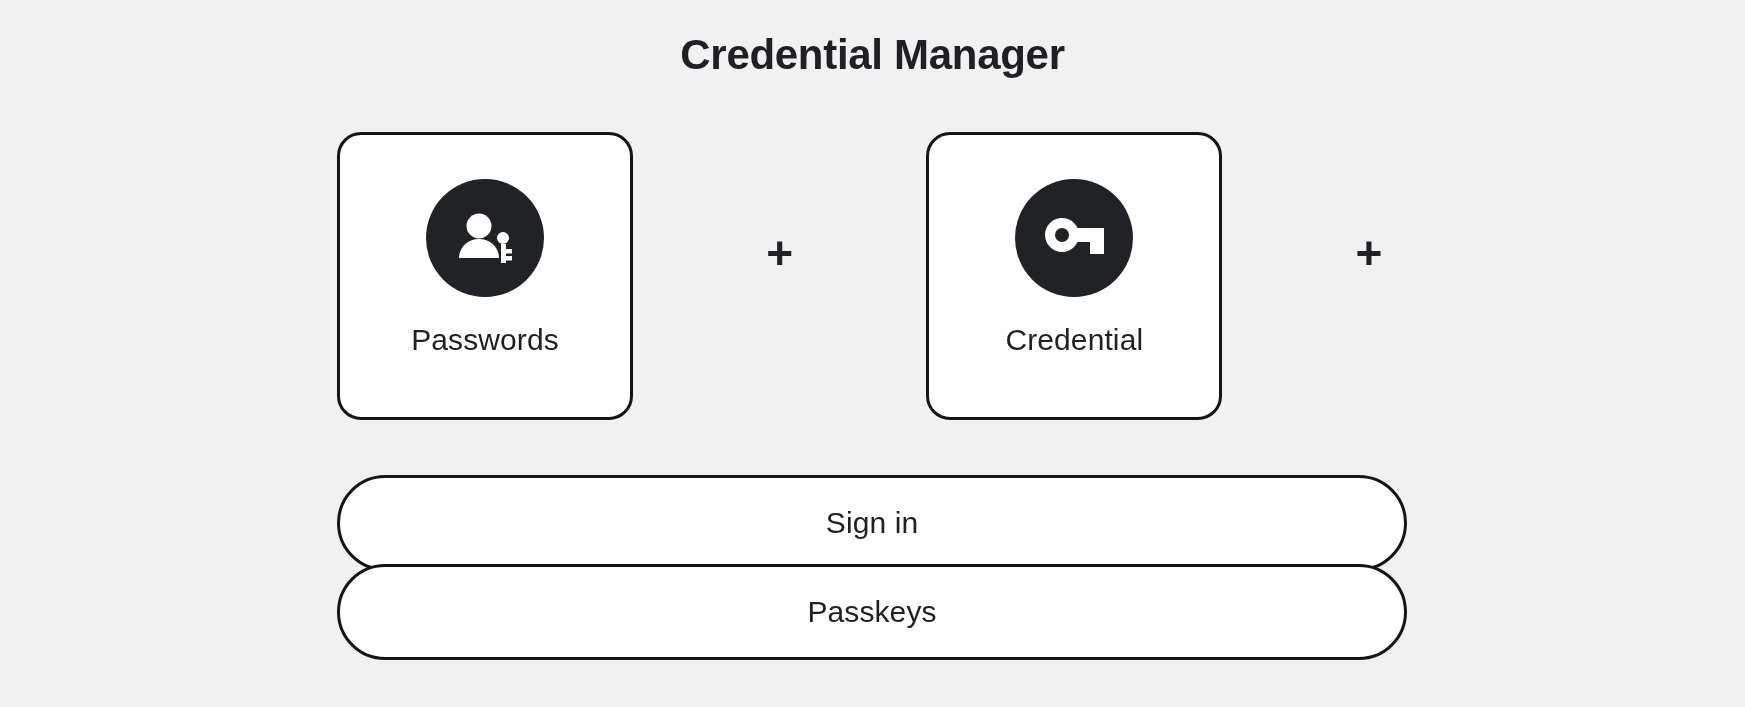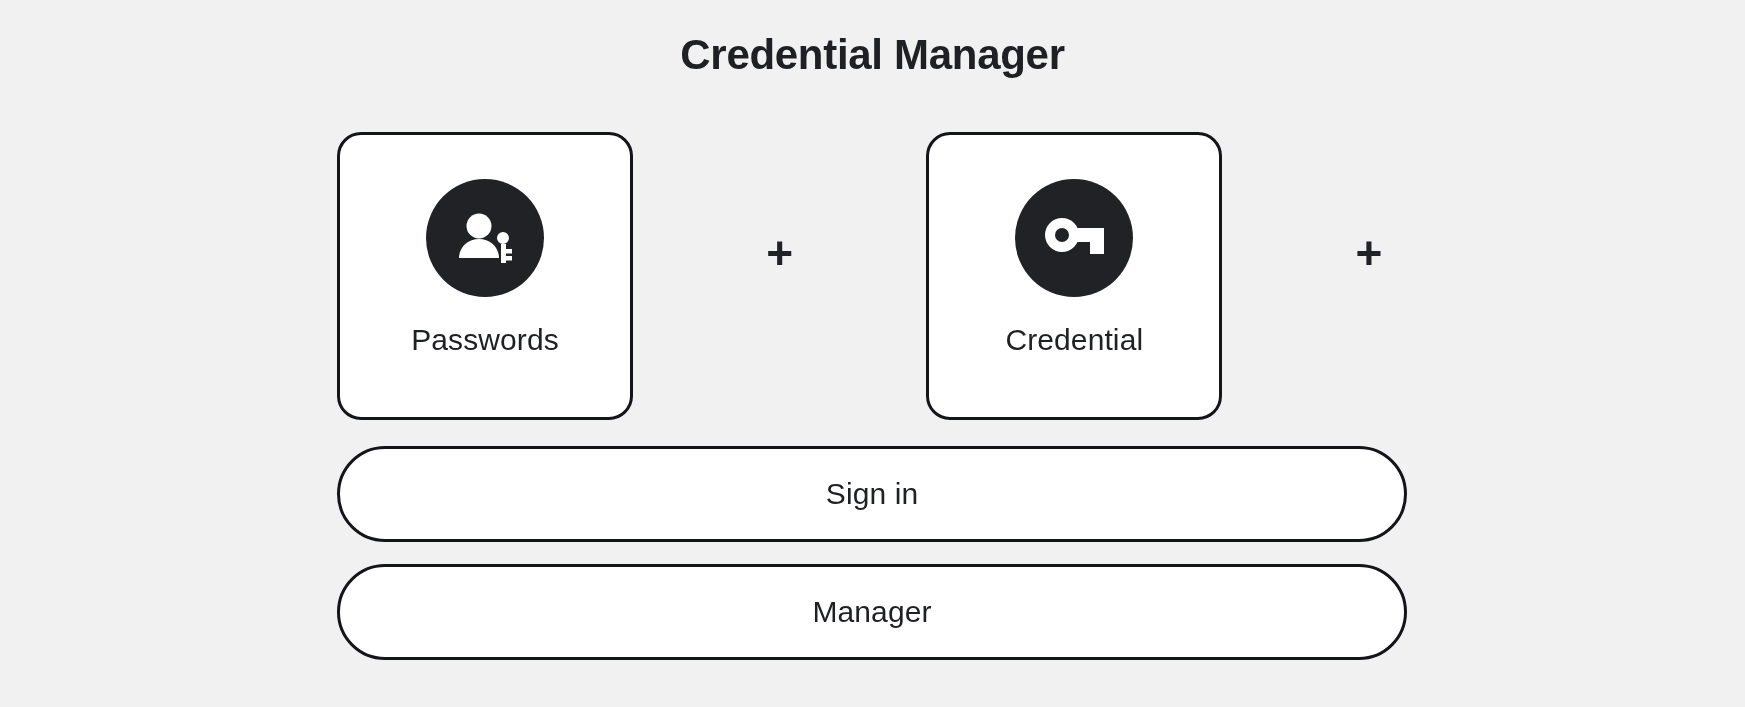--- a/index.html
+++ b/index.html
@@ -110,21 +110,21 @@
     align-items: center;
     justify-content: center;
     font-family: "Liberation Sans", sans-serif;
     font-size: 30px;
     font-weight: 400;
     color: #1f2024;
     cursor: pointer;
     letter-spacing: 0.1px;
     padding: 0;
   }
-  .pill-signin { top: 446px; }
+  .pill-signin { top: 475px; }
   .pill-restore { top: 564px; }
 </style>
 </head>
 <body>
 
 <div class="page">
 
   <div class="page-title">Credential Manager</div>
 
   <div class="card-row">
@@ -157,15 +157,15 @@
       <div class="card-label">Credential</div>
     </div>
 
     <div class="plus-sep">+</div>
 
 
   </div>
 
   <button class="pill-btn pill-signin">Sign in</button>
 
-  <button class="pill-btn pill-restore">Manager</button>
+  <button class="pill-btn pill-restore">Passkeys</button>
 
 </div>
 
 </body></html>

